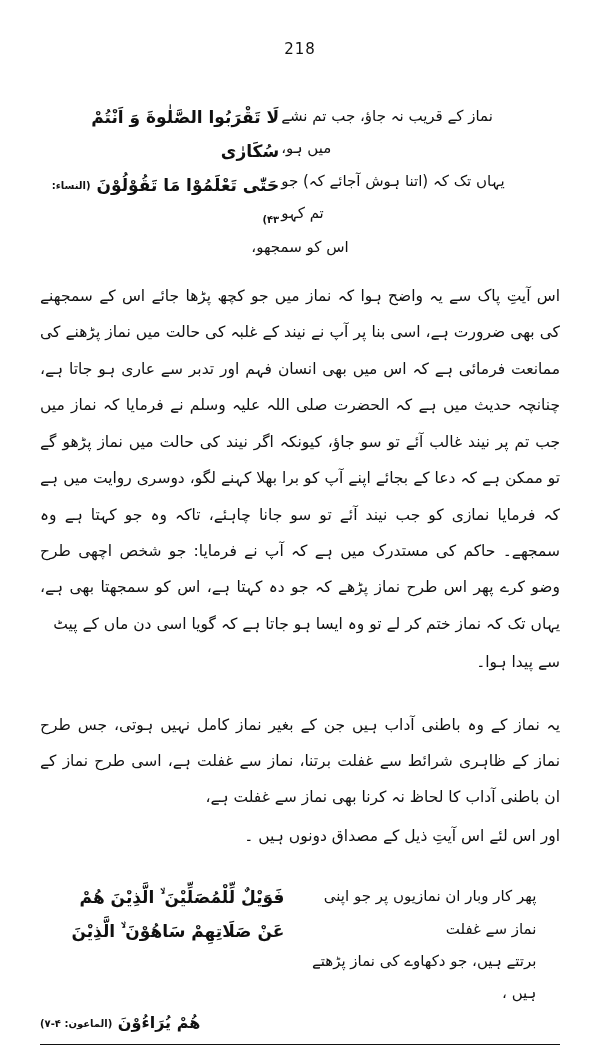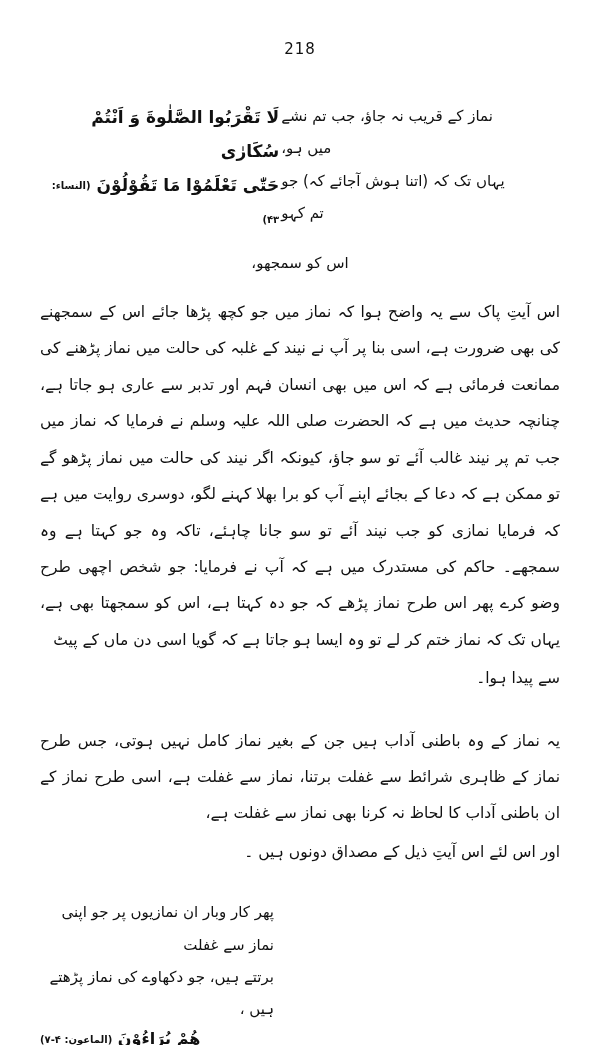--- a/index.html
+++ b/index.html
@@ -54,21 +54,21 @@
     flex: 0 0 46%;
     text-align: left;
     font-size: 15px;
     line-height: 2.15;
   }
   .verse-ref {
     font-size: 10px;
     vertical-align: middle;
   }
   .verse-tail {
-    margin-top: 18px;
+    margin-top: 2px;
     text-align: center;
     font-size: 15px;
     direction: rtl;
   }
   .para {
     margin-top: 22px;
     font-size: 15.5px;
     line-height: 2.35;
     text-align: justify;
     text-align-last: right;
@@ -157,20 +157,24 @@
       <span class="tail">سے پیدا ہوا۔</span>
     </div>
 
     <div class="para second">
       <span>یہ نماز کے وہ باطنی آداب ہیں جن کے بغیر نماز کامل نہیں ہوتی، جس طرح نماز کے ظاہری شرائط سے</span>
       <span>غفلت برتنا، نماز سے غفلت ہے، اسی طرح نماز کے ان باطنی آداب کا لحاظ نہ کرنا بھی نماز سے غفلت ہے،</span>
       <span class="lastline">اور اس لئے اس آیتِ ذیل کے مصداق دونوں ہیں ۔</span>
     </div>
 
     <div class="verse-block2">
+      <div class="verse2-col-ar">
+        <div>فَوَيْلٌ لِّلْمُصَلِّيْنَ ۙ الَّذِيْنَ هُمْ</div>
+        <div>عَنْ صَلَاتِهِمْ سَاهُوْنَ ۙ الَّذِيْنَ</div>
+      </div>
       <div class="verse2-col-ur">
         <div>پھر کار وبار ان نمازیوں پر جو اپنی نماز سے غفلت</div>
         <div>برتتے ہیں، جو دکھاوے کی نماز پڑھتے ہیں ،</div>
       </div>
     </div>
     <div class="verse2-tail">
       <span>هُمْ يُرَاءُوْنَ</span>
       <span class="verse-ref">(الماعون: ۴-۷)</span>
     </div>
 

